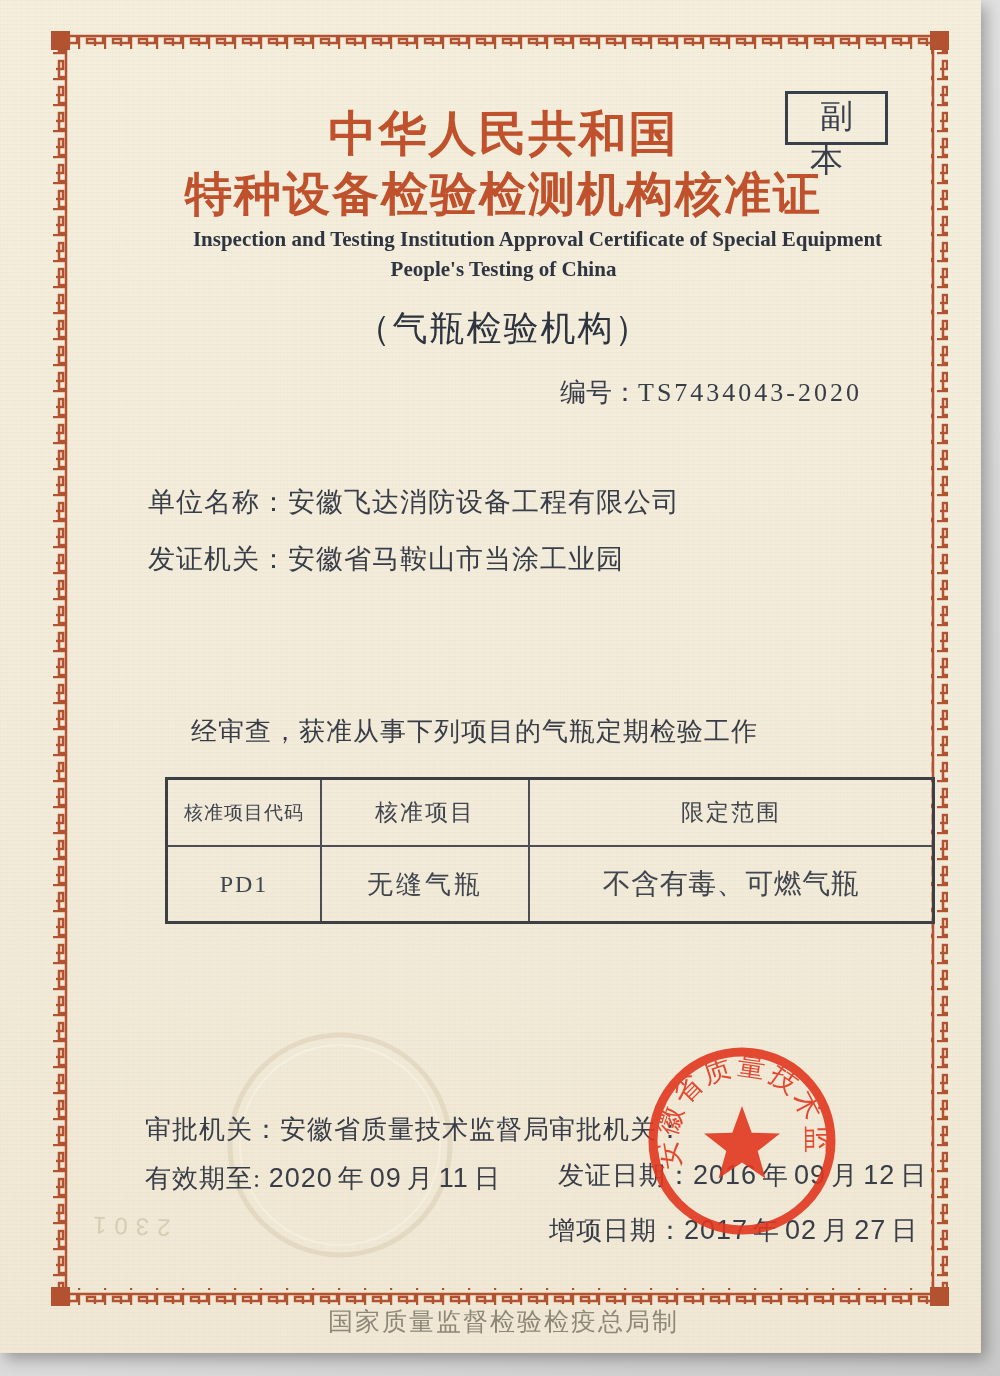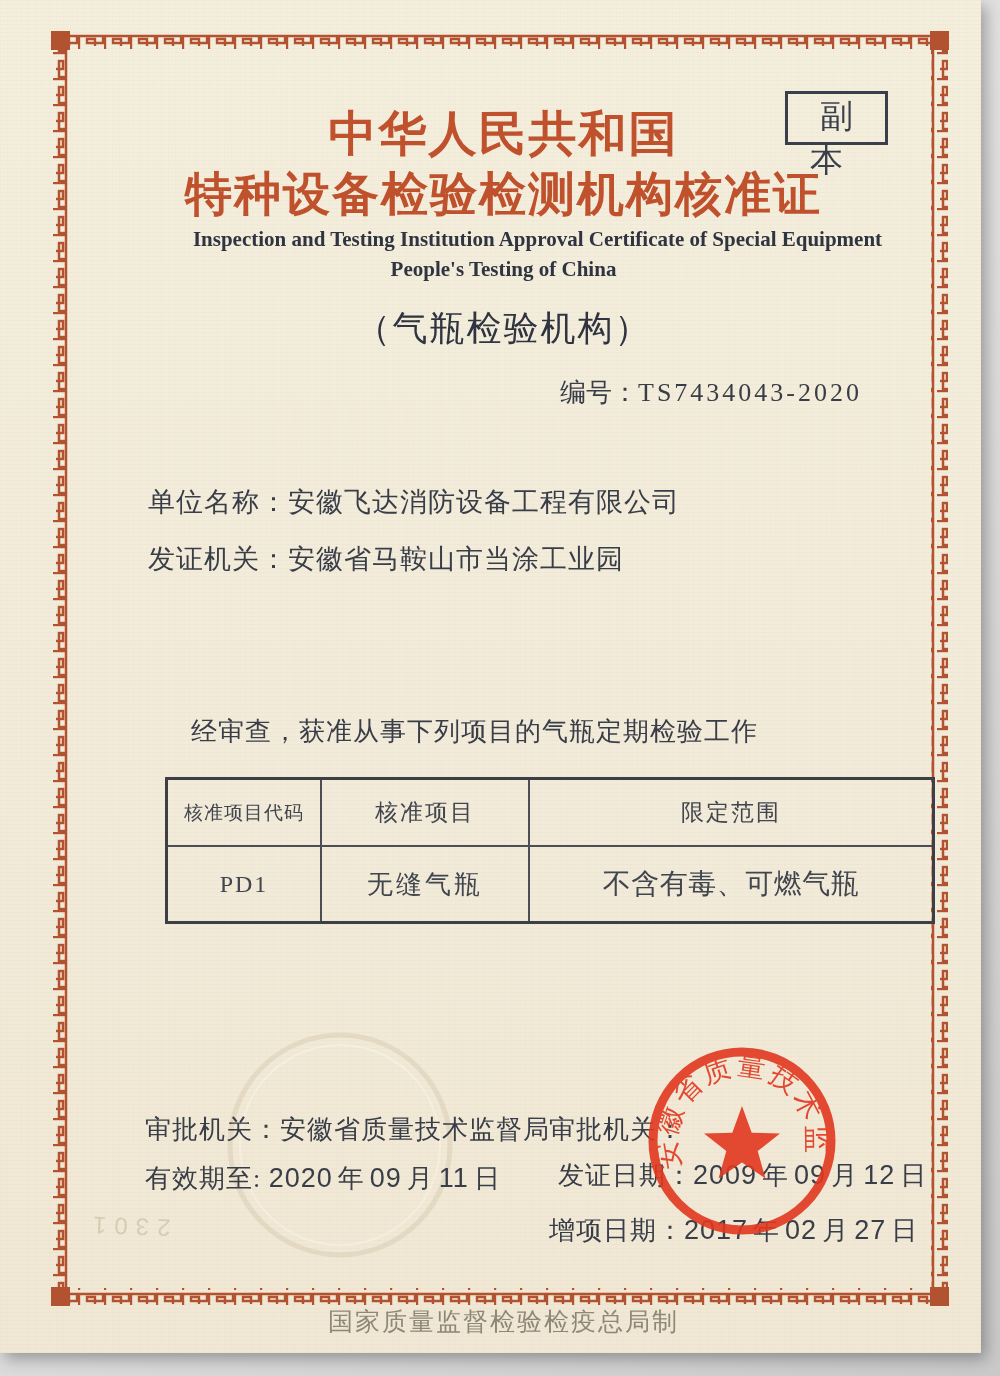--- a/index.html
+++ b/index.html
@@ -128,21 +128,21 @@
     <span>审批机关：</span><span>安徽省质量技术监督局</span>
   </div>
   <div class="abs bot-line txt" style="left:145px;top:1161px;">
     <span>有效期至:</span>
     <span class="num">2020</span><span class="unit">年</span><span class="num">09</span><span class="unit">月</span><span class="num">11</span><span class="unit">日</span>
   </div>
   <div class="abs bot-line txt" style="left:549px;top:1112px;">
     <span>审批机关：</span>
   </div>
   <div class="abs bot-line txt" style="left:558px;top:1158px;">
-    <span>发证日期：</span><span class="num">2009</span><span class="unit">年</span><span class="num">09</span><span class="unit">月</span><span class="num">12</span><span class="unit">日</span>
+    <span>发证日期：</span><span class="num">2016</span><span class="unit">年</span><span class="num">09</span><span class="unit">月</span><span class="num">12</span><span class="unit">日</span>
   </div>
   <div class="abs bot-line txt" style="left:549px;top:1213px;">
     <span>增项日期：</span><span class="num">2017</span><span class="unit">年</span><span class="num">02</span><span class="unit">月</span><span class="num">27</span><span class="unit">日</span>
   </div>
 
   <div class="abs embossed-number">2301</div>
 
   <div class="abs centerline footer-note">国家质量监督检验检疫总局制</div>
 
   <svg class="over" width="1000" height="1376">

